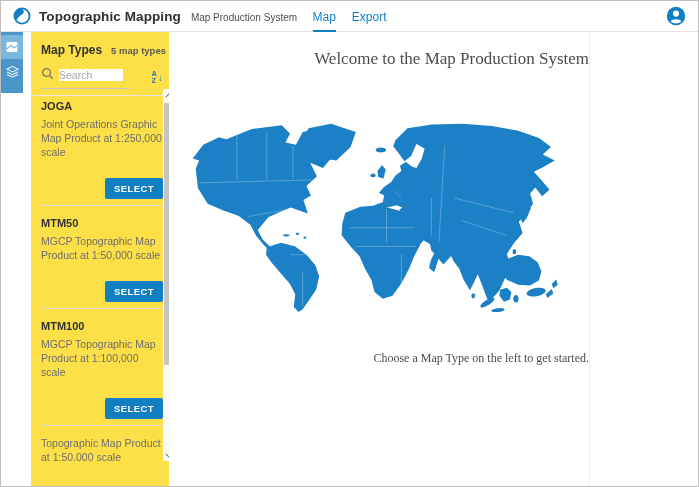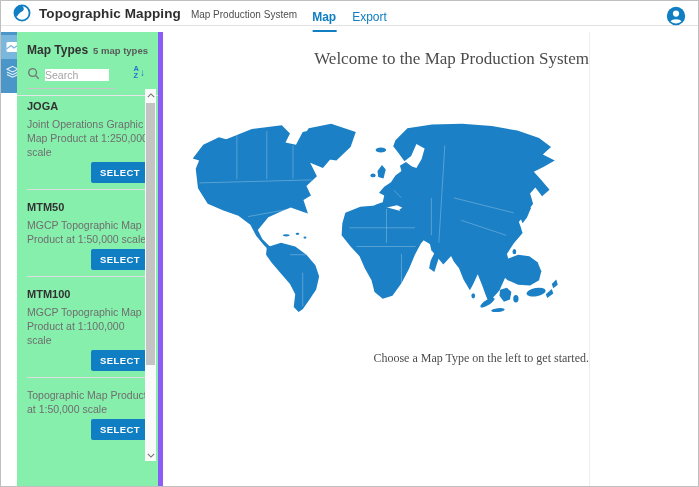--- a/index.html
+++ b/index.html
@@ -5,60 +5,60 @@
   * { margin:0; padding:0; box-sizing:border-box; }
   html,body { background:#ffffff; }
   body { font-family:"Liberation Sans", sans-serif; }
   #app {
     position:relative; width:699px; height:487px; background:#fff;
     border:1px solid #bfbfbf; overflow:hidden;
   }
 
   
   .header {
-    position:absolute; top:0; left:0; right:0; height:25px; background:#fff;
+    position:absolute; top:0; left:0; right:0; height:31px; background:#fff;
     border-bottom:1px solid #e2e2e2; display:flex; align-items:center; padding:0 12px;
   }
   .logo { width:18px; height:18px; flex:0 0 auto; }
   .app-title { font-size:13.5px; font-weight:700; color:#2e2e2e; margin-left:8px; letter-spacing:.1px; }
   .app-subtitle { font-size:10px; color:#4e4e4e; margin-left:10px; margin-top:2px; }
   .tabs { position:absolute; left:50%; transform:translateX(-50%); top:0; height:31px; display:flex; gap:16px; align-items:center; }
   .tab { font-size:12px; color:#0f7ec2; height:31px; display:flex; align-items:center; cursor:pointer; border-bottom:2px solid transparent; padding-top:2px; }
-  .tab.active { border-bottom-color:#0f7ec2;font-weight:bold; }
+  .tab.active { border-bottom-color:#0f7ec2; }
   .avatar { position:absolute; right:12px; top:5px; width:20px; height:20px; cursor:pointer; }
 
   
   .rail { position:absolute; left:0; top:31px; width:22px; height:456px; background:#fff; }
   .rail-blue { background:#4a96c9; padding:3px 0 10px 0; }
   .rail-btn { width:22px; height:24px; display:flex; align-items:center; justify-content:center; cursor:pointer; }
   .rail-btn.selected { background:#79b7dd; }
 
   
   .sidebar {
-    position:absolute; left:16px; top:31px; width:146px; height:456px;
-    background:#86efac; border-right:5px solid #8b5cf6;
+    position:absolute; left:30px; top:31px; width:146px; height:456px;
+    background:#fde047; border-right:1px solid #8b5cf6;
   }
   .sb-head { display:flex; justify-content:space-between; align-items:baseline; padding:11px 10px 0 10px; }
   .sb-title { font-size:12px; font-weight:700; color:#323232; }
   .sb-count { font-size:9.5px; color:#595959;font-weight:bold; }
-  .sb-search-row { display:flex; align-items:flex-start; padding:9px 10px 0 10px; }
+  .sb-search-row { display:flex; align-items:center; padding:9px 10px 0 10px; }
   .search-box { display:flex; align-items:center; gap:5px; border-bottom:1px solid #c9c9c9; padding-bottom:4px; width:88px; }
   .search-input { border:none; outline:none; width:64px; font-size:10.5px; color:#333; font-family:"Liberation Sans",sans-serif; }
   .search-input::placeholder { color:#a5a5a5; }
   .sort-btn { margin-left:auto; margin-right:3px; display:flex; align-items:center; cursor:pointer; color:#2276c9; }
   .sort-letters { display:flex; flex-direction:column; line-height:6.5px; font-size:7.5px; font-weight:700; }
   .sort-arrow { font-size:10px; margin-left:1px; }
   .sb-divider { border-bottom:1px solid #e6e6e6; margin-top:6px; }
 
   .list { position:absolute; left:0; top:57px; width:132px; height:372px; overflow:hidden; padding:0 16px 0 10px; }
   .item { padding-top:6px; border-bottom:1px solid #dedede; width:122px; }
   .item:last-child { border-bottom:none; }
   .item-name { font-size:11px; font-weight:700; color:#323232; line-height:14px; padding-top:4px; }
   .item-desc { font-size:10.5px; color:#6e6e6e; line-height:14px; margin-top:4px; width:124px; }
-  .item-btn-row { display:flex; justify-content:flex-end; margin-top:3px; padding-bottom:6px; }
+  .item-btn-row { display:flex; justify-content:flex-end; margin-top:19px; padding-bottom:6px; }
   .select-btn {
     background:#0f7ec2; color:#fff; border:none; border-radius:2px;
     font-size:9.5px; font-weight:700; letter-spacing:.4px; padding:5px 9px;
     cursor:pointer; font-family:"Liberation Sans",sans-serif;
   }
 
   
   .sb-scroll { position:absolute; right:2px; top:57px; width:11px; height:372px; background:#fafafa; }
   .sb-chev { position:absolute; left:0; width:11px; height:12px; display:flex; align-items:center; justify-content:center; cursor:pointer; }
   .sb-chev.up { top:0; } .sb-chev.down { bottom:0; }

